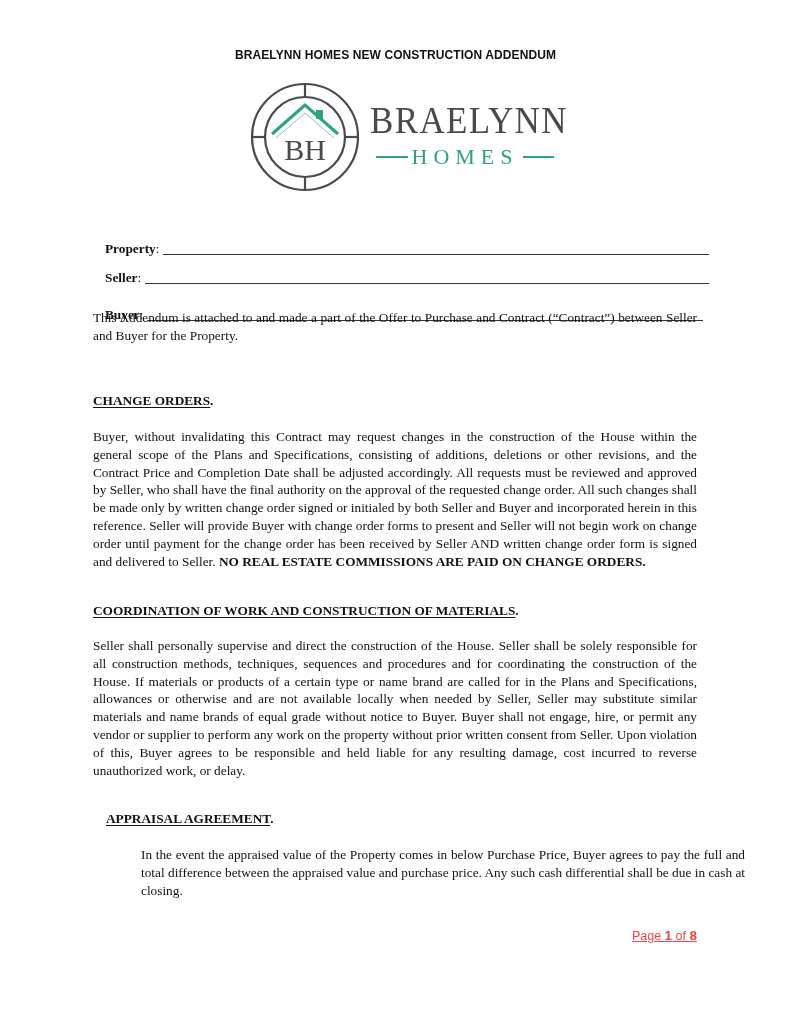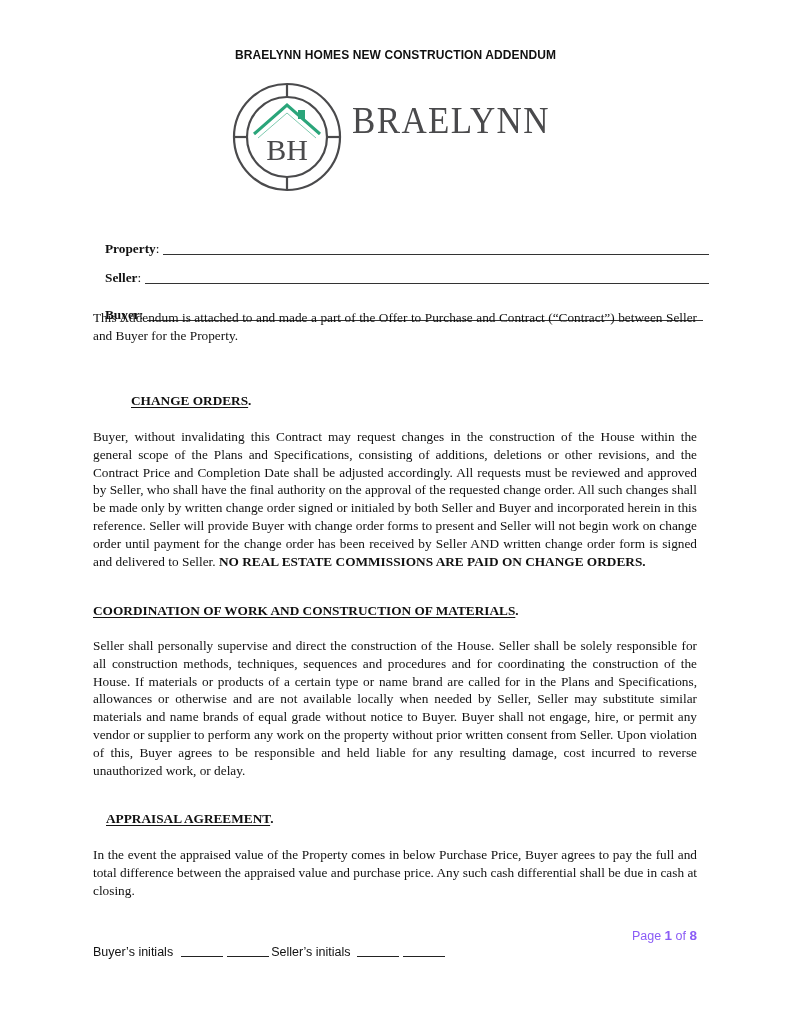--- a/index.html
+++ b/index.html
@@ -2,42 +2,42 @@
 <html><head>
   <meta charset="utf-8">
   <style>
     html, body { margin: 0; padding: 0; background: #ffffff; }
     body { width: 791px; height: 1024px; position: relative; overflow: hidden; color: #111; }
     .page { position: absolute; left: 0; top: 0; width: 791px; height: 1024px; background: #fff; }
     .header-title {
       position: absolute; top: 48px; left: 0; width: 791px; text-align: center;
       font-family: "Liberation Sans", sans-serif; font-weight: bold; font-size: 12px; letter-spacing: 0.1px; color: #111;
     }
-    .logo { position: absolute; top: 80px; left: 230px; width: 312px; height: 112px; }
+    .logo { position: absolute; top: 80px; left: 248px; width: 312px; height: 112px; }
     .logo-mark { position: absolute; left: 0; top: 0; width: 114px; height: 114px; }
     .logo-word {
       position: absolute; left: 122px; top: 20px; width: 190px;
       font-family: "Liberation Serif", serif; color: #4a4a4c; font-size: 38px; letter-spacing: 1.5px; line-height: 40px;
       transform: scaleX(0.92); transform-origin: left;
     }
     .logo-sub {
       position: absolute; left: 124px; top: 64px; width: 186px; display: flex; align-items: center; justify-content: center;
       font-family: "Liberation Serif", serif; color: #2aa57a; font-size: 22px; letter-spacing: 6px;
     }
     .logo-sub .rule { flex: 1; height: 1.5px; background: #2aa57a; margin: 0 4px; }
     .doc { font-family: "Liberation Serif", serif; font-size: 13.3px; color: #111; line-height: 17.8px; }
     .field { position: absolute; left: 93px; width: 604px; display: flex; align-items: flex-end; margin-left: 12px; }
     .field .lbl { font-weight: bold; white-space: nowrap; }
     .field .colon { margin-right: 4px; }
     .field .line { flex: 1; border-bottom: 1px solid #333; height: 12px; margin-bottom: 3px; }
     .para { position: absolute; left: 93px; width: 604px; text-align: justify; }
     .heading { position: absolute; left: 93px; font-weight: bold; }
     .heading u { text-decoration: underline; text-underline-offset: 2px; }
     .footer-page {
-      position: absolute; top: 928px; right: 94px; font-family: "Liberation Sans", sans-serif; font-size: 12.5px; color: #8b5cf6;
+      position: absolute; top: 928px; right: 94px; font-family: "Liberation Sans", sans-serif; font-size: 12.5px; color: #ef4444; text-decoration: underline;
     }
     .footer-page b { font-weight: bold; font-size: 13.5px; }
     .initials {
       position: absolute; top: 944px; left: 93px; font-family: "Liberation Sans", sans-serif; font-size: 12.5px; color: #111;
       display: flex; align-items: flex-end;
     }
     .blank { display: inline-block; width: 42px; border-bottom: 1px solid #222; margin: 0 2px 2px 2px; height: 12px; }
   </style>
 </head>
 <body>
@@ -53,20 +53,25 @@
       <line x1="57" y1="4" x2="57" y2="17" stroke="#4a4a4c" stroke-width="2.2"></line>
       <line x1="57" y1="97" x2="57" y2="110" stroke="#4a4a4c" stroke-width="2.2"></line>
       <line x1="4" y1="57" x2="17" y2="57" stroke="#4a4a4c" stroke-width="2.2"></line>
       <line x1="97" y1="57" x2="110" y2="57" stroke="#4a4a4c" stroke-width="2.2"></line>
       <polyline points="24,54 57,25 90,54" fill="none" stroke="#2aa57a" stroke-width="3"></polyline>
       <polyline points="28,58 57,33 86,58" fill="none" stroke="#7fcbb0" stroke-width="1"></polyline>
       <rect x="68" y="30" width="7" height="9" fill="#2aa57a"></rect>
       <text x="57" y="80" text-anchor="middle" font-family="Liberation Serif, serif" font-size="30" fill="#4a4a4c">BH</text>
     </svg>
     <div class="logo-word">BRAELYNN</div>
+    <div class="logo-sub">
+      <span class="rule"></span>
+      <span>HOMES</span>
+      <span class="rule"></span>
+    </div>
   </div>
 
   <div class="doc">
     <div class="field" style="top:240px;">
       <span class="lbl">Property</span>
       <span class="colon">:</span>
       <span class="line"></span>
     </div>
     <div class="field" style="top:269px;justify-content:center;">
       <span class="lbl">Seller</span>
@@ -74,35 +79,25 @@
       <span class="line"></span>
     </div>
     <div class="field" style="top:306px; width:598px;">
       <span class="lbl">Buyer</span>
       <span class="colon">:</span>
       <span class="line"></span>
     </div>
 
     <div class="para" style="top:309px;">This Addendum is attached to and made a part of the Offer to Purchase and Contract (“Contract”) between Seller and Buyer for the Property.</div>
 
-    <div class="heading" style="top:392px;margin-left:38px;"><u>CHANGE ORDERS</u><span>.</span></div>
+    <div class="heading" style="top:392px;"><u>CHANGE ORDERS</u><span>.</span></div>
     <div class="para" style="top:428px;"><span>Buyer, without invalidating this Contract may request changes in the construction of the House within the general scope of the Plans and Specifications, consisting of additions, deletions or other revisions, and the Contract Price and Completion Date shall be adjusted accordingly.  All requests must be reviewed and approved by Seller, who shall have the final authority on the approval of the requested change order.  All such changes shall be made only by written change order signed or initialed by both Seller and Buyer and incorporated herein in this reference.  Seller will provide Buyer with change order forms to present and Seller will not begin work on change order until payment for the change order has been received by Seller AND written change order form is signed and delivered to Seller. </span><b>NO REAL ESTATE COMMISSIONS ARE PAID ON CHANGE ORDERS.</b></div>
 
     <div class="heading" style="top:602px;"><u>COORDINATION OF WORK AND CONSTRUCTION OF MATERIALS</u><span>.</span></div>
     <div class="para" style="top:637px;">Seller shall personally supervise and direct the construction of the House.  Seller shall be solely responsible for all construction methods, techniques, sequences and procedures and for coordinating the construction of the House. If materials or products of a certain type or name brand are called for in the Plans and Specifications, allowances or otherwise and are not available locally when needed by Seller, Seller may substitute similar materials and name brands of equal grade without notice to Buyer.  Buyer shall not engage, hire, or permit any vendor or supplier to perform any work on the property without prior written consent from Seller. Upon violation of this, Buyer agrees to be responsible and held liable for any resulting damage, cost incurred to reverse unauthorized work, or delay.</div>
 
     <div class="heading" style="top:810px;margin-left:13px;"><u>APPRAISAL AGREEMENT</u><span>.</span></div>
-    <div class="para" style="top:846px;">In the event the appraised value of the Property comes in below Purchase Price, Buyer agrees to pay the full and total difference between the appraised value and purchase price. Any such cash differential shall be due in cash at closing.</div>
+    <div class="para" style="top:846px;margin-left:48px;">In the event the appraised value of the Property comes in below Purchase Price, Buyer agrees to pay the full and total difference between the appraised value and purchase price. Any such cash differential shall be due in cash at closing.</div>
   </div>
 
   <div class="footer-page"><span>Page </span><b>1</b><span> of </span><b>8</b></div>
 
-  <div class="initials">
-    <span>Buyer’s initials</span>
-    <span style="width:6px;display:inline-block"></span>
-    <span class="blank"></span>
-    <span class="blank"></span>
-    <span>Seller’s initials</span>
-    <span style="width:4px;display:inline-block"></span>
-    <span class="blank"></span>
-    <span class="blank"></span>
-  </div>
 </div>
 
 </body></html>

